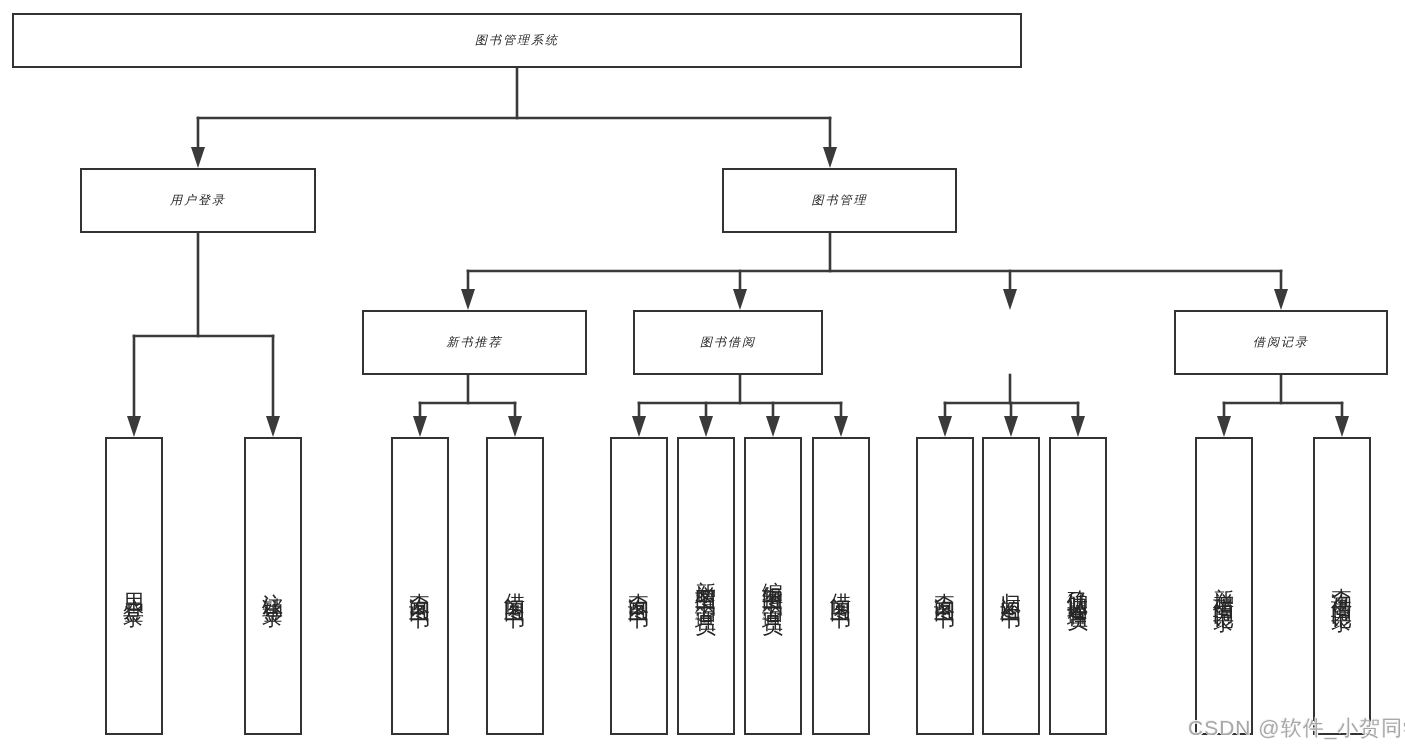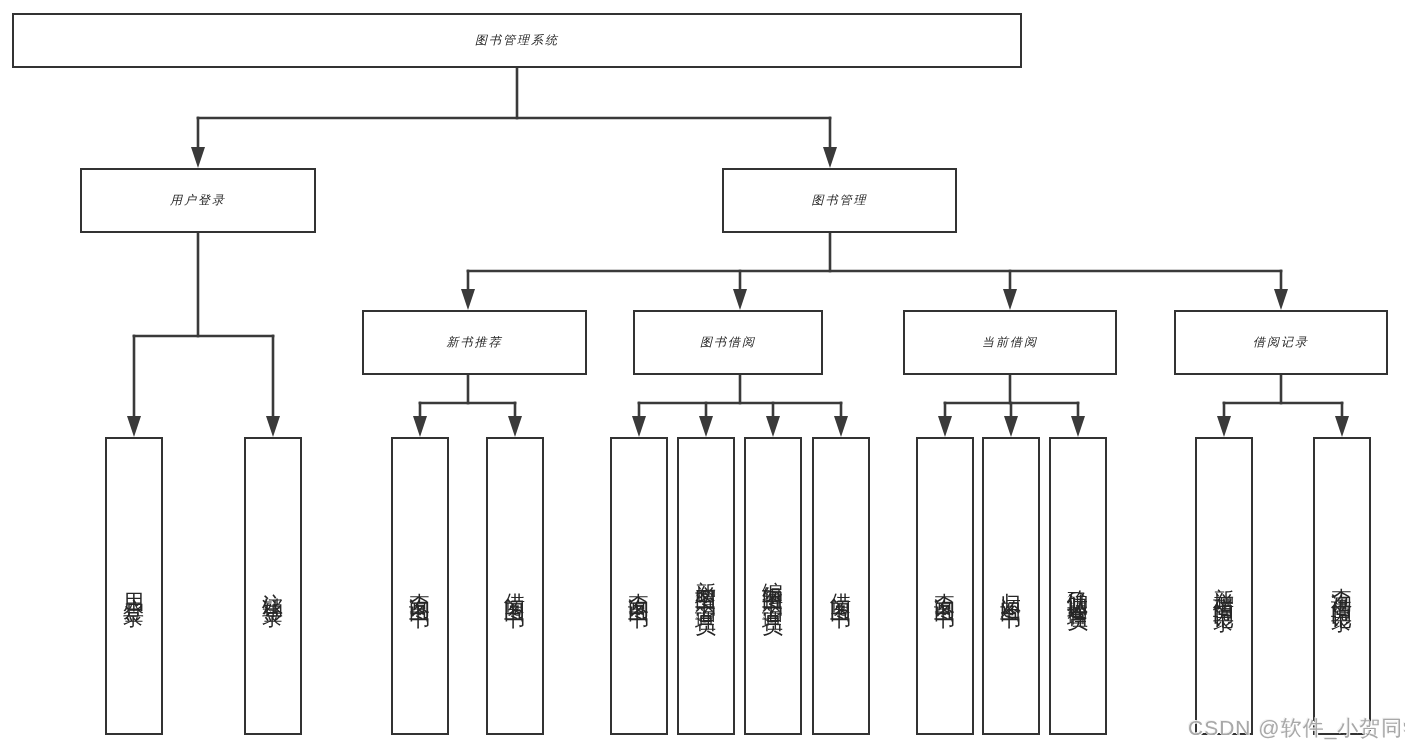--- a/index.html
+++ b/index.html
@@ -150,23 +150,20 @@
   <div class="node" style="left:722px; top:168px; width:235px; height:65px;">
     <span class="hlabel">图书管理</span>
   </div>
 
   <div class="node" style="left:362px; top:310px; width:225px; height:65px;">
     <span class="hlabel">新书推荐</span>
   </div>
   <div class="node" style="left:633px; top:310px; width:190px; height:65px;">
     <span class="hlabel">图书借阅</span>
   </div>
-  <div class="node" style="left:903px; top:310px; width:214px; height:65px;">
-    <span class="hlabel">当前借阅</span>
-  </div>
   <div class="node" style="left:1174px; top:310px; width:214px; height:65px;">
     <span class="hlabel">借阅记录</span>
   </div>
 
   <div class="node" style="left:105px; top:437px; width:58px; height:298px;">
     <span class="vlabel">用户登录</span>
   </div>
   <div class="node" style="left:244px; top:437px; width:58px; height:298px;">
     <span class="vlabel">注销登录</span>
   </div>

